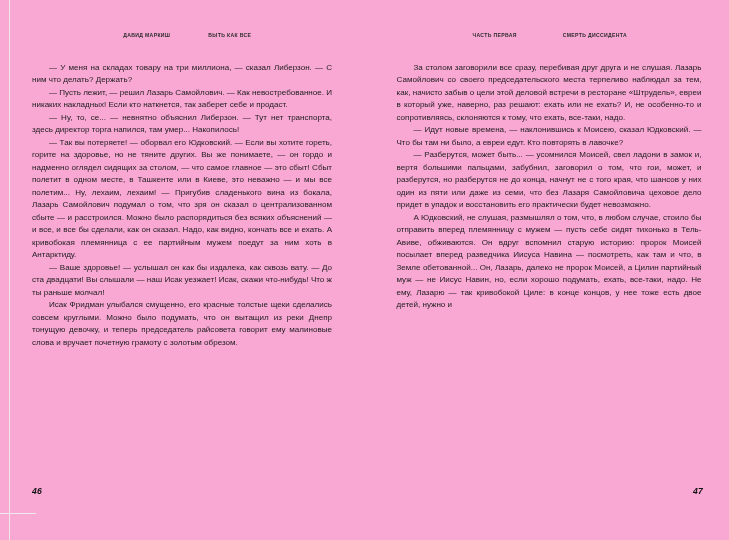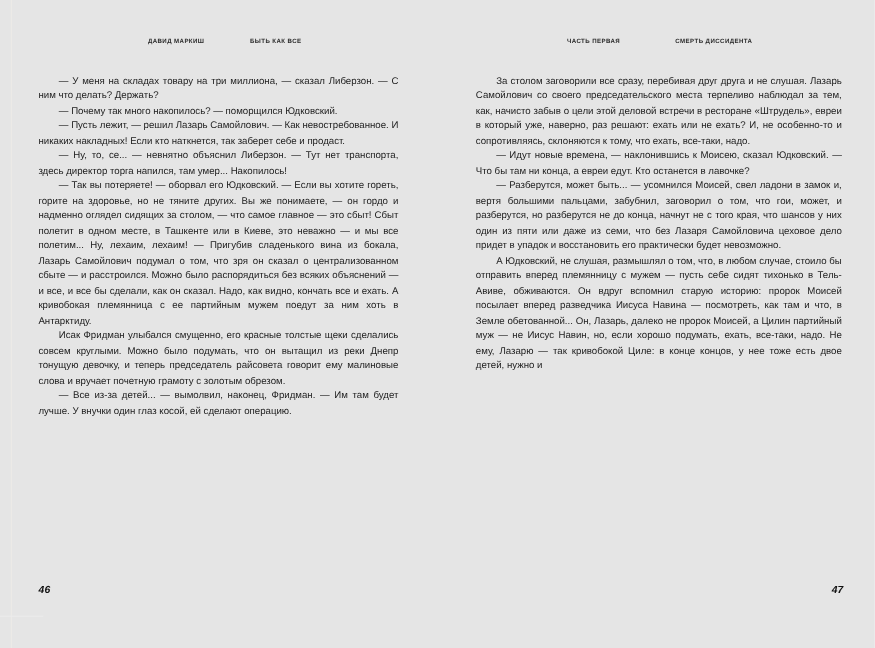--- a/index.html
+++ b/index.html
@@ -14,21 +14,21 @@
     overflow: hidden;
     font-family: "Liberation Sans", sans-serif;
     color: #1a1a1a;
     -webkit-font-smoothing: antialiased;
   }
 
   .spread {
     position: relative;
     width: 729px;
     height: 540px;
-    background: #e5e5e5;
+    background: #f9a8d4;
     display: flex;
     box-sizing: border-box;
   }
 
   
   .scan-edge-left {
     position: absolute;
     left: 9px;
     top: 0;
     width: 1px;
@@ -112,41 +112,40 @@
 
   <div class="page page-left">
 
     <div class="running-head">
       <span class="head-item">Давид Маркиш</span>
       <span class="head-item">Быть как все</span>
     </div>
 
     <div class="body-text">
       <p>— У меня на складах товару на три миллиона, — сказал Либерзон. — С ним что делать? Держать?</p>
-      <p>— Почему так много накопилось? — поморщился Юдковский.</p>
       <p>— Пусть лежит, — решил Лазарь Самойлович. — Как невостребованное. И никаких накладных! Если кто наткнется, так заберет себе и продаст.</p>
       <p>— Ну, то, се... — невнятно объяснил Либерзон. — Тут нет транспорта, здесь директор торга напился, там умер... Накопилось!</p>
       <p>— Так вы потеряете! — оборвал его Юдковский. — Если вы хотите гореть, горите на здоровье, но не тяните других. Вы же понимаете, — он гордо и надменно оглядел сидящих за столом, — что самое главное — это сбыт! Сбыт полетит в одном месте, в Ташкенте или в Киеве, это неважно — и мы все полетим... Ну, лехаим, лехаим! — Пригубив сладенького вина из бокала, Лазарь Самойлович подумал о том, что зря он сказал о централизованном сбыте — и расстроился. Можно было распорядиться без всяких объяснений — и все, и все бы сделали, как он сказал. Надо, как видно, кончать все и ехать. А кривобокая племянница с ее партийным мужем поедут за ним хоть в Антарктиду.</p>
+      <p>— Ваше здоровье! — услышал он как бы издалека, как сквозь вату. — До ста двадцати! Вы слышали — наш Исак уезжает! Исак, скажи что-нибудь! Что ж ты раньше молчал!</p>
       <p>Исак Фридман улыбался смущенно, его красные толстые щеки сделались совсем круглыми. Можно было подумать, что он вытащил из реки Днепр тонущую девочку, и теперь председатель райсовета говорит ему малиновые слова и вручает почетную грамоту с золотым обрезом.</p>
-      <p>— Все из-за детей... — вымолвил, наконец, Фридман. — Им там будет лучше. У внучки один глаз косой, ей сделают операцию.</p>
     </div>
 
     <div class="folio folio-left">46</div>
   </div>
 
   <div class="page page-right">
 
     <div class="running-head">
       <span class="head-item">Часть первая</span>
       <span class="head-item">Смерть диссидента</span>
     </div>
 
     <div class="body-text">
       <p>За столом заговорили все сразу, перебивая друг друга и не слушая. Лазарь Самойлович со своего председательского места терпеливо наблюдал за тем, как, начисто забыв о цели этой деловой встречи в ресторане «Штрудель», евреи в который уже, наверно, раз решают: ехать или не ехать? И, не особенно-то и сопротивляясь, склоняются к тому, что ехать, все-таки, надо.</p>
-      <p>— Идут новые времена, — наклонившись к Моисею, сказал Юдковский. — Что бы там ни конца, а евреи едут. Кто останется в лавочке?</p>
+      <p>— Идут новые времена, — наклонившись к Моисею, сказал Юдковский. — Что бы там ни было, а евреи едут. Кто повторять в лавочке?</p>
       <p>— Разберутся, может быть... — усомнился Моисей, свел ладони в замок и, вертя большими пальцами, забубнил, заговорил о том, что гои, может, и разберутся, но разберутся не до конца, начнут не с того края, что шансов у них один из пяти или даже из семи, что без Лазаря Самойловича цеховое дело придет в упадок и восстановить его практически будет невозможно.</p>
       <p>А Юдковский, не слушая, размышлял о том, что, в любом случае, стоило бы отправить вперед племянницу с мужем — пусть себе сидят тихонько в Тель-Авиве, обживаются. Он вдруг вспомнил старую историю: пророк Моисей посылает вперед разведчика Иисуса Навина — посмотреть, как там и что, в Земле обетованной... Он, Лазарь, далеко не пророк Моисей, а Цилин партийный муж — не Иисус Навин, но, если хорошо подумать, ехать, все-таки, надо. Не ему, Лазарю — так кривобокой Циле: в конце концов, у нее тоже есть двое детей, нужно и</p>
     </div>
 
     <div class="folio folio-right">47</div>
   </div>
 
 </div>
 
 </body></html>

